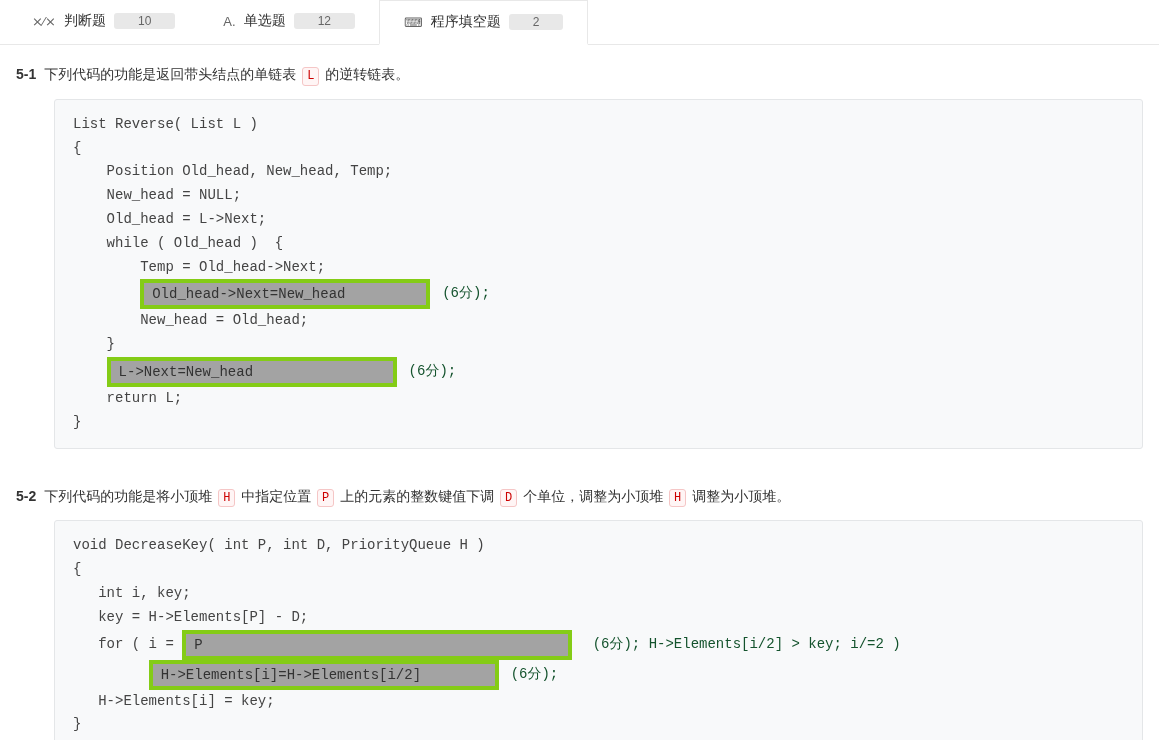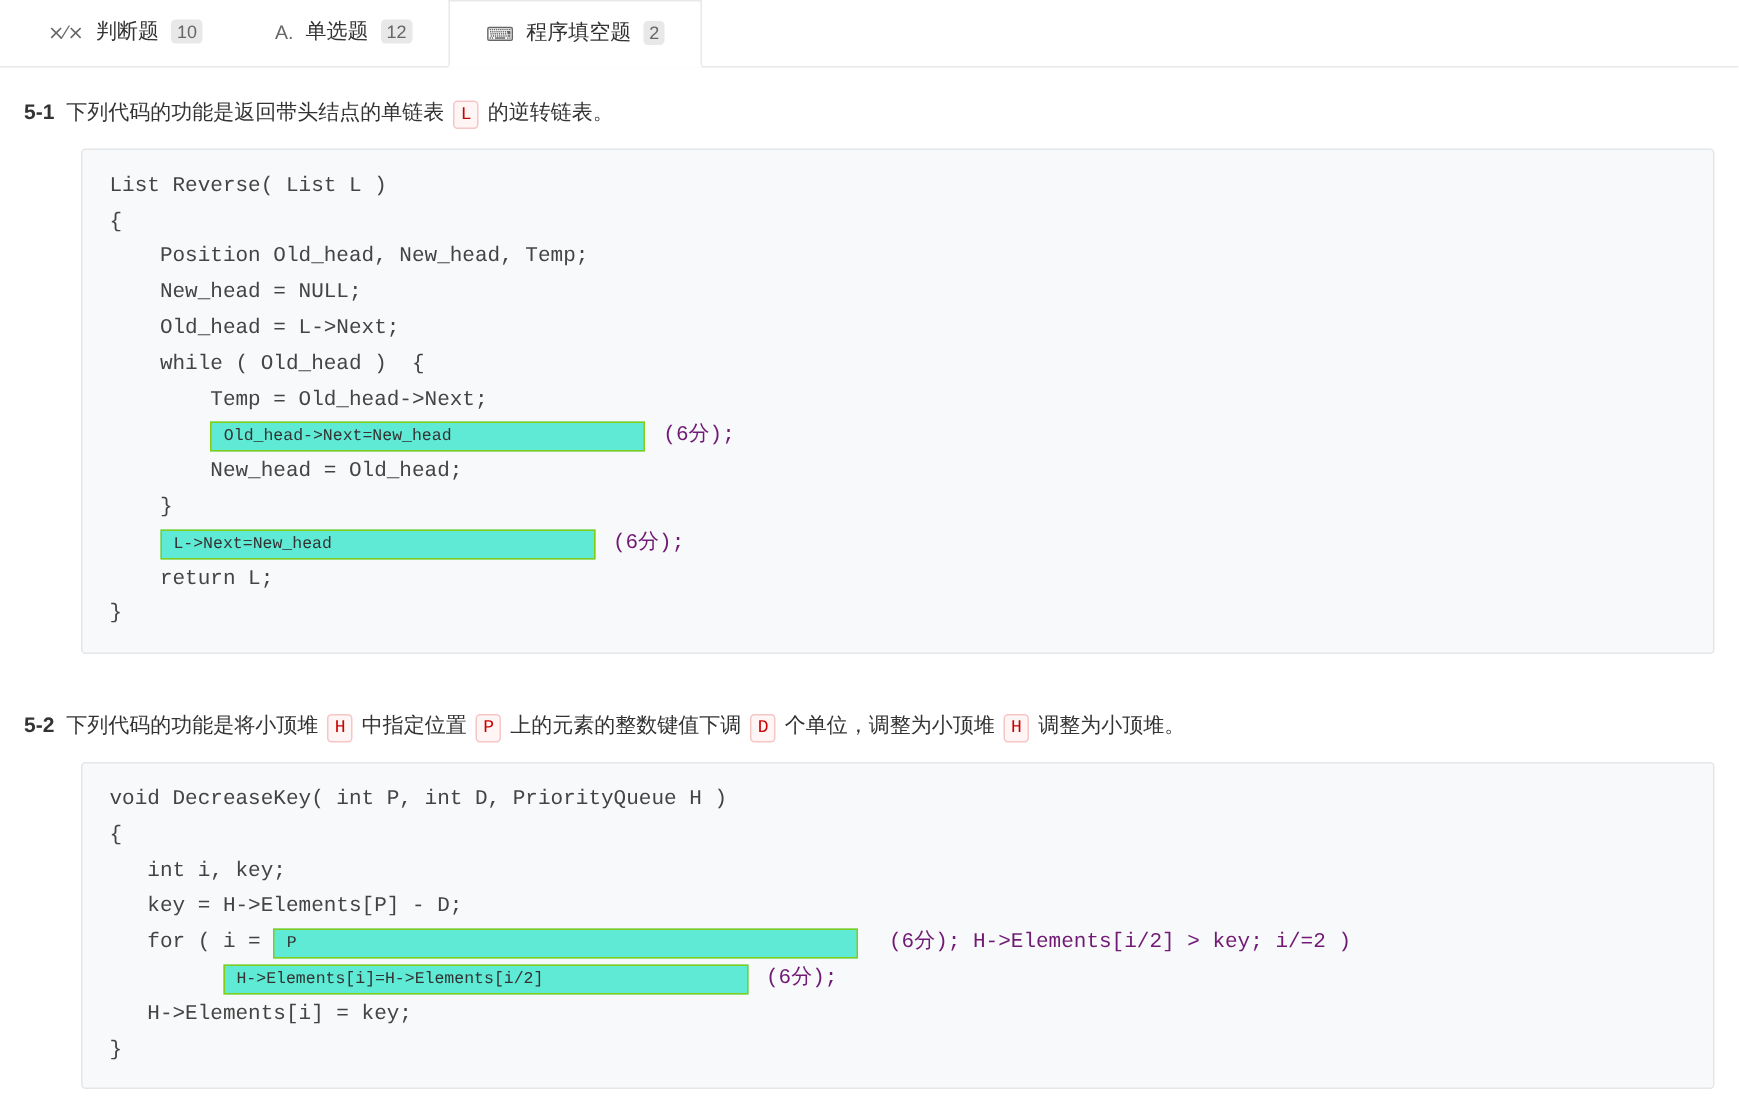--- a/index.html
+++ b/index.html
@@ -34,21 +34,21 @@
     .tab-icon {
       font-size: 13px;
       color: #666;
     }
     .tab-label {
       color: #333;
     }
     .tab-count {
       background: #e8e8e8;
       color: #666;
-      padding: 1px 4px;
+      padding: 1px 24px;
       border-radius: 3px;
       font-size: 12px;
     }
     .question-block {
       padding: 18px 16px;
     }
     .question-header {
       display: flex;
       align-items: baseline;
       gap: 8px;
@@ -89,37 +89,37 @@
       overflow-x: auto;
     }
     .code-line {
       white-space: pre;
       display: flex;
       align-items: center;
     }
     .code-indent { white-space: pre; }
     .blank-input {
       font-family: Consolas, "Courier New", monospace;
-      font-size: 11px;
-      border: 1px solid #84cc16;
+      font-size: 14px;
+      border: 4px solid #84cc16;
       padding: 3px 8px;
       width: 290px;
-      background: #5eead4;
+      background: #a3a3a3;
       color: #333;
       outline: none;
     }
     .blank-input-wide {
       width: 390px;
     }
     .blank-input-narrow {
       width: 350px;
     }
     .score-label {
       margin-left: 12px;
-      color: #701a75;
+      color: #14532d;
       white-space: pre;
     }
   </style>
 </head>
 <body>
 
 <div class="tabs">
   <div class="tab">
     <span class="tab-icon">⨯⁄⨯</span>
     <span class="tab-label">判断题</span>

